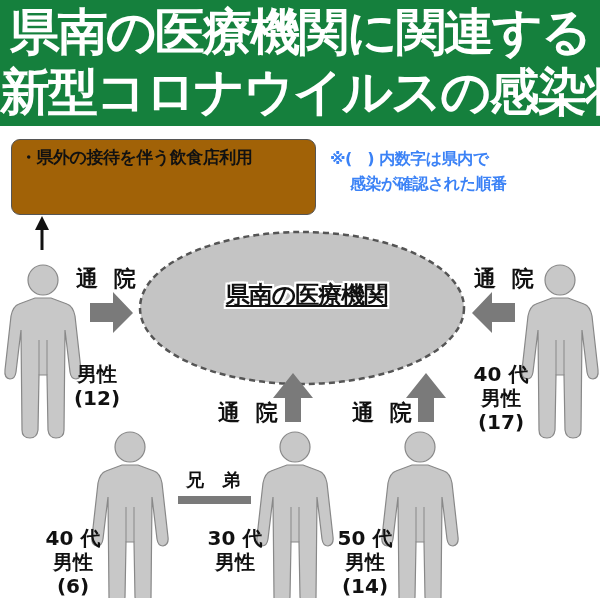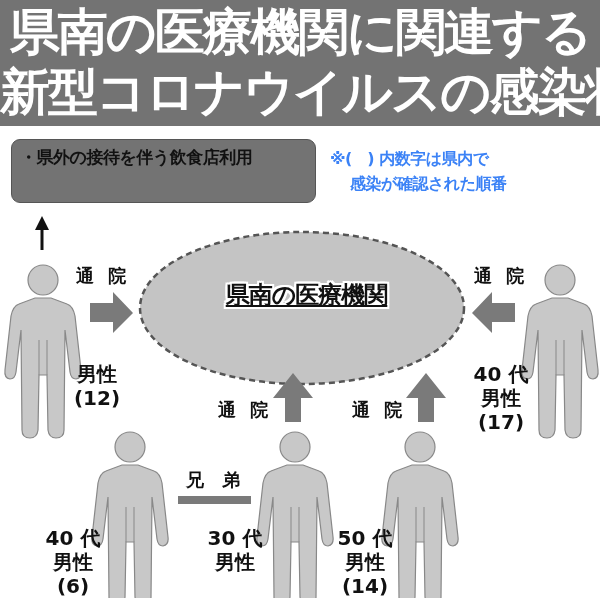--- a/index.html
+++ b/index.html
@@ -1,32 +1,32 @@
 <!DOCTYPE html>
 <html><head>
 <meta charset="utf-8">
 <style>
   html, body { margin: 0; padding: 0; background: #fff; }
   body { width: 600px; height: 598px; position: relative; overflow: hidden;
          font-family: "DejaVu Sans", "Liberation Sans", sans-serif; }
-  .header { position: absolute; left: 0; top: 0; width: 600px; height: 126px; background: #737373; font-family: Liberation Serif, serif; }
+  .header { position: absolute; left: 0; top: 0; width: 600px; height: 126px; background: #15803d; font-family: Liberation Serif, serif; }
   .title-line { position: absolute; left: 0; width: 600px; text-align: center; color: #fff;
                 font-weight: bold; font-size: 50px; line-height: 56px; letter-spacing: -2px; white-space: nowrap; }
   .title-line.l1 { top: 4px; }
   .title-line.l2 { top: 64px; }
-  .notebox { position: absolute; left: 11px; top: 139px; width: 305px; height: 64px;
-             border: 1.5px solid #555; border-radius: 9px; background: #737373; box-sizing: border-box; }
+  .notebox { position: absolute; left: 11px; top: 139px; width: 305px; height: 76px;
+             border: 1.5px solid #555; border-radius: 9px; background: #a16207; box-sizing: border-box; }
   .note-item { position: absolute; left: 8px; font-size: 17px; font-weight: bold; color: #111; white-space: nowrap; letter-spacing: -0.5px; }
   .note-item.n1 { top: 6px; }
   .note-item.n2 { top: 33px; }
   .footnote { position: absolute; left: 330px; top: 146px; font-size: 16px; font-weight: bold; color: #3b82f6; white-space: nowrap; line-height: 25px; letter-spacing: -0.5px; }
   .footnote .indent { padding-left: 20px; display: block; }
   .figure-svg { position: absolute; left: 0; top: 0; width: 600px; height: 598px; }
   .label { position: absolute; font-weight: bold; color: #111; white-space: nowrap; text-align: center; }
-  .visit { font-size: 18px; letter-spacing: 4px; }
+  .visit { font-size: 22px; letter-spacing: 4px; }
   .person-label { font-size: 20px; line-height: 24px; width: 70px; }
   .center-label { position: absolute; left: 154px; top: 279px; width: 305px; text-align: center;
                   font-size: 24px; font-weight: 900; color: #111; letter-spacing: -1px;
                   text-shadow: 2px 0 #fff, -2px 0 #fff, 0 2px #fff, 0 -2px #fff, 2px 2px #fff, -2px -2px #fff, 2px -2px #fff, -2px 2px #fff; text-decoration: underline; }
   .sibling { font-size: 18px; letter-spacing: 6px; }
 </style>
 </head>
 <body>
 
 <div class="header">

